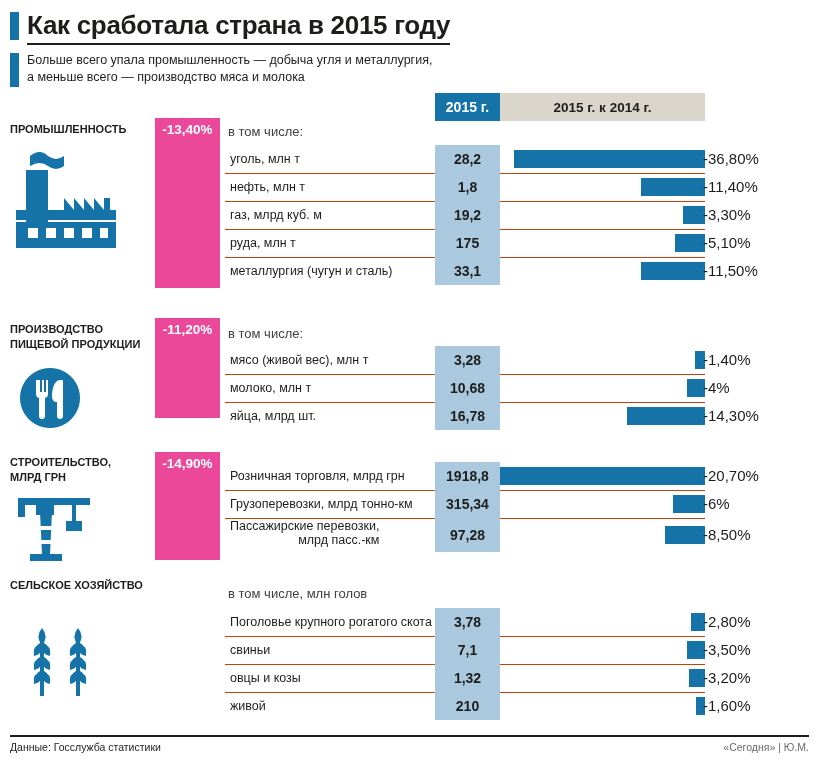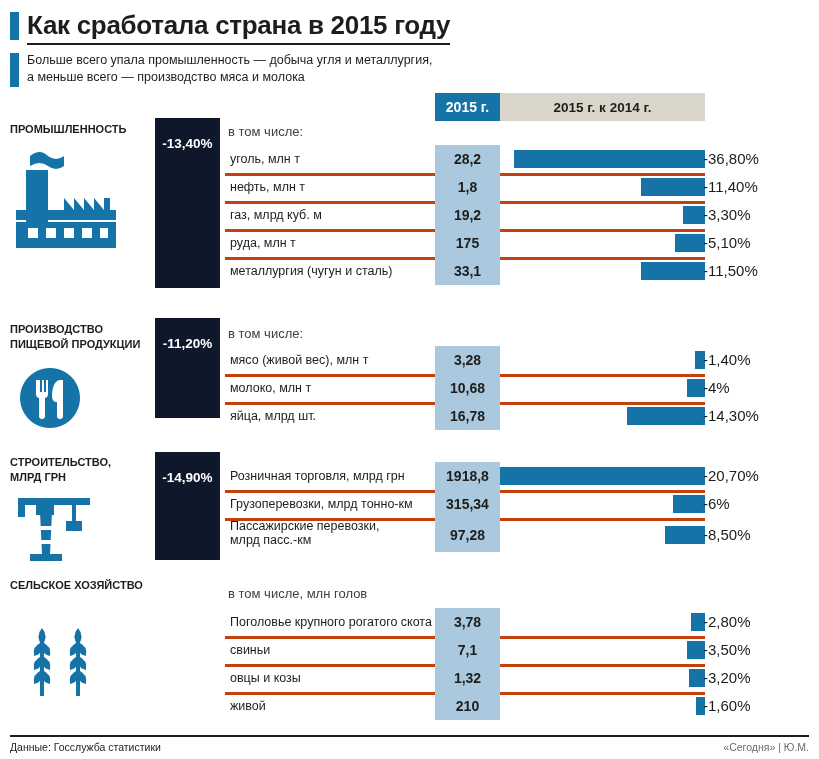--- a/index.html
+++ b/index.html
@@ -101,43 +101,43 @@
     position: absolute;
     font-size: 11px;
     font-weight: bold;
     line-height: 15px;
     text-transform: uppercase;
     width: 135px;
     color: #1d1d1b;
   }
   .bigdrop {
     position: absolute;
-    background: #0f172a;
+    background: #ec4899;
     color: #ffffff;
     font-size: 13.5px;
     font-weight: bold;
     display: flex;
     align-items: flex-start;
     justify-content: center;
-    padding-top: 18px;
+    padding-top: 4px;
     box-sizing: border-box;
   }
   .incl-note {
     position: absolute;
     font-size: 13px;
     color: #404040;
   }
 
   
   .row {
     position: absolute;
     height: 28px;
     left: 225px;
     width: 480px;
-    border-bottom: 3px solid #c2410c;
+    border-bottom: 1px solid #c2410c;
   }
   .row .rlabel {
     position: absolute;
     left: 5px;
     top: 0;
     height: 28px;
     line-height: 28px;
     font-size: 12.5px;
     white-space: pre-line;
   }
@@ -177,21 +177,21 @@
   .row .pct {
     position: absolute;
     left: 478px;
     top: 0;
     height: 28px;
     line-height: 28px;
     font-size: 15px;
     font-weight: normal;
     color: #1d1d1b;
   }
-  .row.tall { height: 34px; }
+  .row.tall { height: 34px; text-align: right; }
   .row.tall .pct { height: 34px; line-height: 34px; }
   .row.tall .bar { top: 8px; }
 
   
   .jag {
     position: absolute;
     left: 0;
     top: 5px;
     height: 18px;
     width: 14px;

